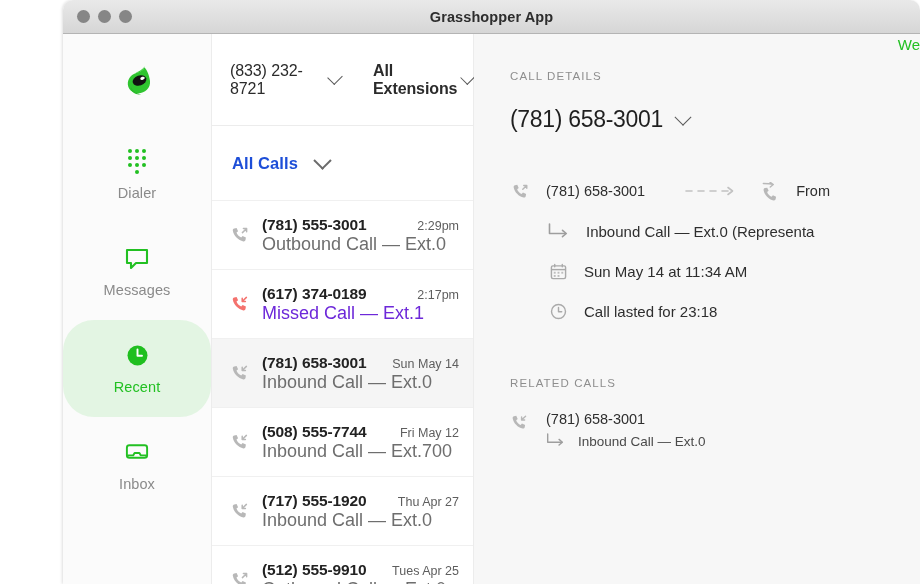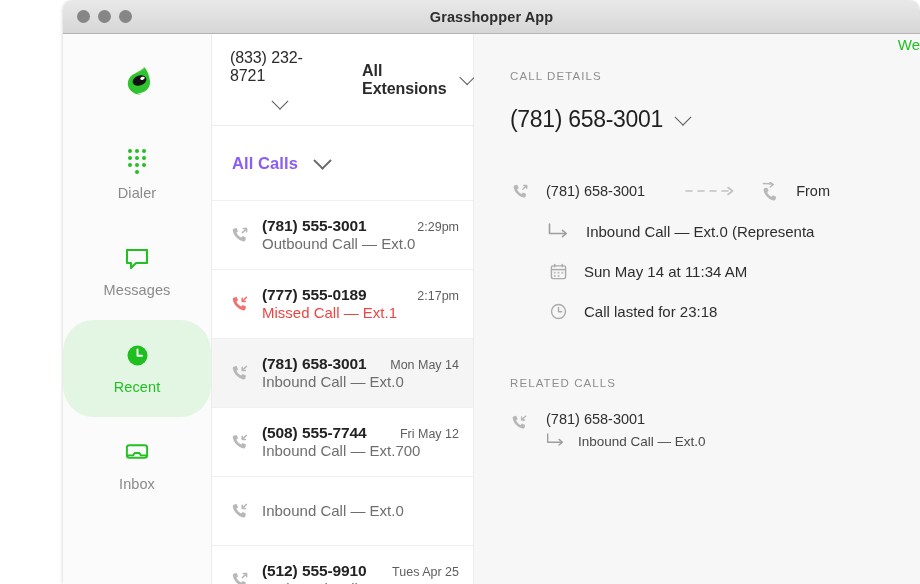--- a/index.html
+++ b/index.html
@@ -149,21 +149,21 @@
     height: 75px;
     flex: 0 0 75px;
     display: flex;
     align-items: center;
     padding-left: 20px;
     box-sizing: border-box;
     border-bottom: 1px solid #f0f0f0;
   }
   #filter-label {
     font-size: 16.5px;
-    color: #8b5cf6;
+    color: #1d4ed8;
     font-weight: bold;
     letter-spacing: 0.1px;
   }
   .chev {
     display: inline-block;
     width: 11px;
     height: 11px;
     border-right: 2px solid #6b6b6b;
     border-bottom: 2px solid #6b6b6b;
     transform: rotate(45deg) translate(-2px,-2px);
@@ -208,25 +208,25 @@
     letter-spacing: -0.1px;
     white-space: nowrap;
   }
   .call-time {
     font-size: 12.5px;
     color: #5e5e5e;
     white-space: nowrap;
   }
   .call-sub {
     margin-top: 1px;
-    font-size: 15px;
+    font-size: 18px;
     color: #6e6e6e;
     white-space: nowrap;
   }
-  .call-sub.missed { color: #ef4444; }
+  .call-sub.missed { color: #6d28d9; }
 
   
   #details-col {
     flex: 1 1 auto;
     background: #f7f7f7;
     padding: 36px 0 0 36px;
     box-sizing: border-box;
     overflow: hidden;
     position: relative;
   }
@@ -382,21 +382,21 @@
             <path d="M3.5 13.5 H9.5 L11 11 H16 L17.5 13.5 H23.5" fill="none" stroke="#22c022" stroke-width="2" stroke-linejoin="round"></path>
           </svg>
         </span>
         <span class="nav-label">Inbox</span>
       </div>
     </div>
 
     <div id="call-list-col">
 
       <div id="top-bar">
-        <div style="display:flex;align-items:center;gap:13px;flex-direction:column;">
+        <div style="display:flex;align-items:center;gap:13px;">
           <span style="font-size:16px;color:#2b2b2b;letter-spacing:-0.1px;">(833) 232-8721</span>
           <span class="chev thin"></span>
         </div>
         <div style="display:flex;align-items:center;margin-left:33px;">
           <span style="font-size:16px;color:#2b2b2b;font-weight:bold;letter-spacing:-0.1px;">All Extensions</span>
           <span class="chev thin"></span>
         </div>
       </div>
 
       <div id="filter-row">
@@ -418,34 +418,34 @@
               </span><span class="call-sub">Outbound Call — Ext.0</span></span>
           </div>
           <div class="call-row">
             <span class="call-icon">
               <svg width="20" height="20" viewBox="0 0 20 20" aria-hidden="true">
                 <path d="M4.2 3.4 L6.6 3 L8.1 6.3 L6.5 7.6 C7.1 9.6 9 11.7 11.2 12.6 L12.6 11 L15.9 12.6 L15.5 15 C15.3 16 14.4 16.6 13.4 16.4 C8.3 15.4 3.6 10.7 2.8 5.6 C2.6 4.6 3.2 3.6 4.2 3.4 Z" fill="#f4726e"></path>
                 <path d="M16.4 3.4 L12.4 7.2 M15.4 7.4 L12.2 7.4 L12.2 4.3" fill="none" stroke="#f4726e" stroke-width="1.5" stroke-linecap="round" stroke-linejoin="round"></path>
               </svg>
             </span>
             <span class="call-text"><span class="call-line1">
-                <span class="call-number">(777) 555-0189</span>
+                <span class="call-number">(617) 374-0189</span>
                 <span class="call-time">2:17pm</span>
               </span><span class="call-sub missed">Missed Call — Ext.1</span></span>
           </div>
           <div class="call-row selected">
             <span class="call-icon">
               <svg width="20" height="20" viewBox="0 0 20 20" aria-hidden="true">
                 <path d="M4.2 3.4 L6.6 3 L8.1 6.3 L6.5 7.6 C7.1 9.6 9 11.7 11.2 12.6 L12.6 11 L15.9 12.6 L15.5 15 C15.3 16 14.4 16.6 13.4 16.4 C8.3 15.4 3.6 10.7 2.8 5.6 C2.6 4.6 3.2 3.6 4.2 3.4 Z" fill="#b8b8b8"></path>
                 <path d="M16.4 3.4 L12.4 7.2 M15.4 7.4 L12.2 7.4 L12.2 4.3" fill="none" stroke="#b8b8b8" stroke-width="1.5" stroke-linecap="round" stroke-linejoin="round"></path>
               </svg>
             </span>
             <span class="call-text"><span class="call-line1">
                 <span class="call-number">(781) 658-3001</span>
-                <span class="call-time">Mon May 14</span>
+                <span class="call-time">Sun May 14</span>
               </span><span class="call-sub">Inbound Call — Ext.0</span></span>
           </div>
           <div class="call-row">
             <span class="call-icon">
               <svg width="20" height="20" viewBox="0 0 20 20" aria-hidden="true">
                 <path d="M4.2 3.4 L6.6 3 L8.1 6.3 L6.5 7.6 C7.1 9.6 9 11.7 11.2 12.6 L12.6 11 L15.9 12.6 L15.5 15 C15.3 16 14.4 16.6 13.4 16.4 C8.3 15.4 3.6 10.7 2.8 5.6 C2.6 4.6 3.2 3.6 4.2 3.4 Z" fill="#b8b8b8"></path>
                 <path d="M16.4 3.4 L12.4 7.2 M15.4 7.4 L12.2 7.4 L12.2 4.3" fill="none" stroke="#b8b8b8" stroke-width="1.5" stroke-linecap="round" stroke-linejoin="round"></path>
               </svg>
             </span>
             <span class="call-text"><span class="call-line1">
@@ -453,21 +453,24 @@
                 <span class="call-time">Fri May 12</span>
               </span><span class="call-sub">Inbound Call — Ext.700</span></span>
           </div>
           <div class="call-row">
             <span class="call-icon">
               <svg width="20" height="20" viewBox="0 0 20 20" aria-hidden="true">
                 <path d="M4.2 3.4 L6.6 3 L8.1 6.3 L6.5 7.6 C7.1 9.6 9 11.7 11.2 12.6 L12.6 11 L15.9 12.6 L15.5 15 C15.3 16 14.4 16.6 13.4 16.4 C8.3 15.4 3.6 10.7 2.8 5.6 C2.6 4.6 3.2 3.6 4.2 3.4 Z" fill="#b8b8b8"></path>
                 <path d="M16.4 3.4 L12.4 7.2 M15.4 7.4 L12.2 7.4 L12.2 4.3" fill="none" stroke="#b8b8b8" stroke-width="1.5" stroke-linecap="round" stroke-linejoin="round"></path>
               </svg>
             </span>
-            <span class="call-text"><span class="call-sub">Inbound Call — Ext.0</span></span>
+            <span class="call-text"><span class="call-line1">
+                <span class="call-number">(717) 555-1920</span>
+                <span class="call-time">Thu Apr 27</span>
+              </span><span class="call-sub">Inbound Call — Ext.0</span></span>
           </div>
           <div class="call-row">
             <span class="call-icon">
               <svg width="20" height="20" viewBox="0 0 20 20" aria-hidden="true">
                 <path d="M4.2 3.4 L6.6 3 L8.1 6.3 L6.5 7.6 C7.1 9.6 9 11.7 11.2 12.6 L12.6 11 L15.9 12.6 L15.5 15 C15.3 16 14.4 16.6 13.4 16.4 C8.3 15.4 3.6 10.7 2.8 5.6 C2.6 4.6 3.2 3.6 4.2 3.4 Z" fill="#b8b8b8"></path>
                 <path d="M12.4 7.6 L16.4 3.8 M13.4 3.6 L16.6 3.6 L16.6 6.7" fill="none" stroke="#b8b8b8" stroke-width="1.5" stroke-linecap="round" stroke-linejoin="round"></path>
               </svg>
             </span>
             <span class="call-text"><span class="call-line1">
                 <span class="call-number">(512) 555-9910</span>

